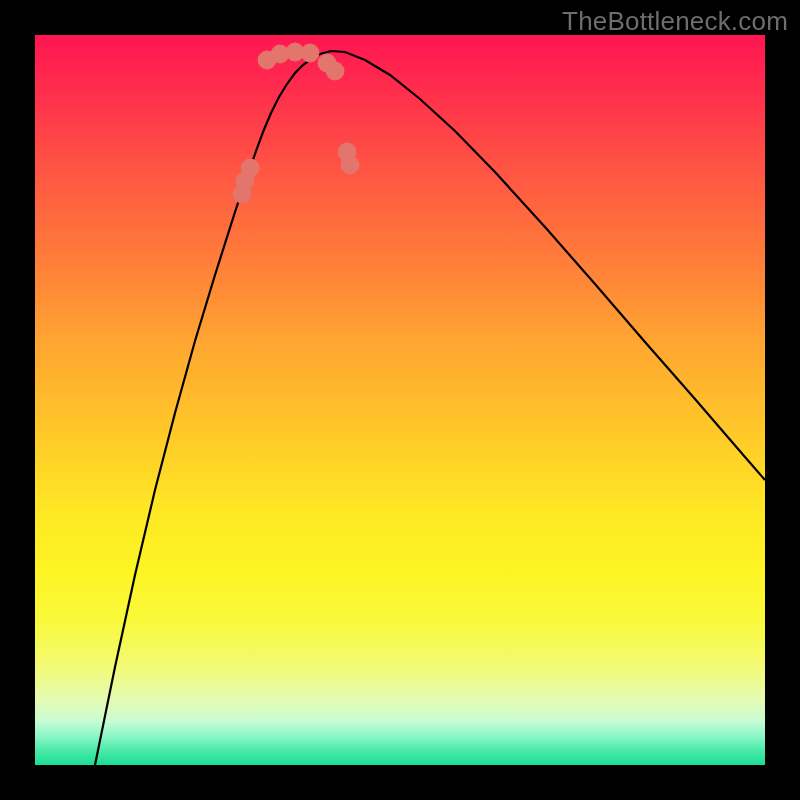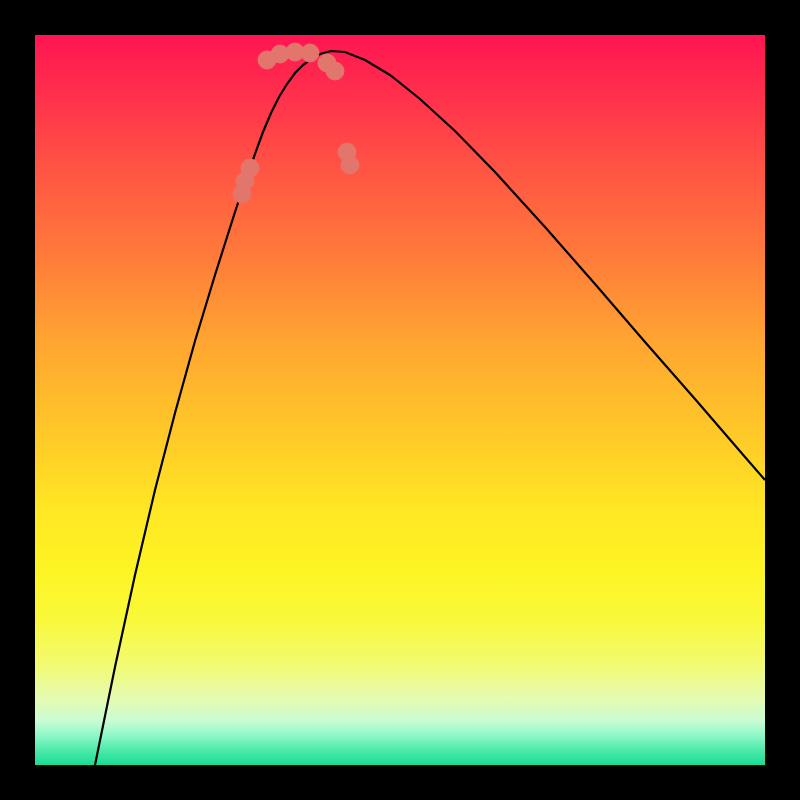--- a/index.html
+++ b/index.html
@@ -90,13 +90,14 @@
           <circle cx="260" cy="17" r="9" class="marker"></circle>
           <circle cx="275" cy="18" r="9" class="marker"></circle>
           <circle cx="292" cy="28" r="9" class="marker"></circle>
           <circle cx="300" cy="36" r="9" class="marker"></circle>
           <circle cx="312" cy="117" r="9" class="marker"></circle>
           <circle cx="315" cy="130" r="9" class="marker"></circle>
         </g>
     </svg>
   </div>
 
+  <div class="watermark">TheBottleneck.com</div>
 </div>
 
 </body></html>

